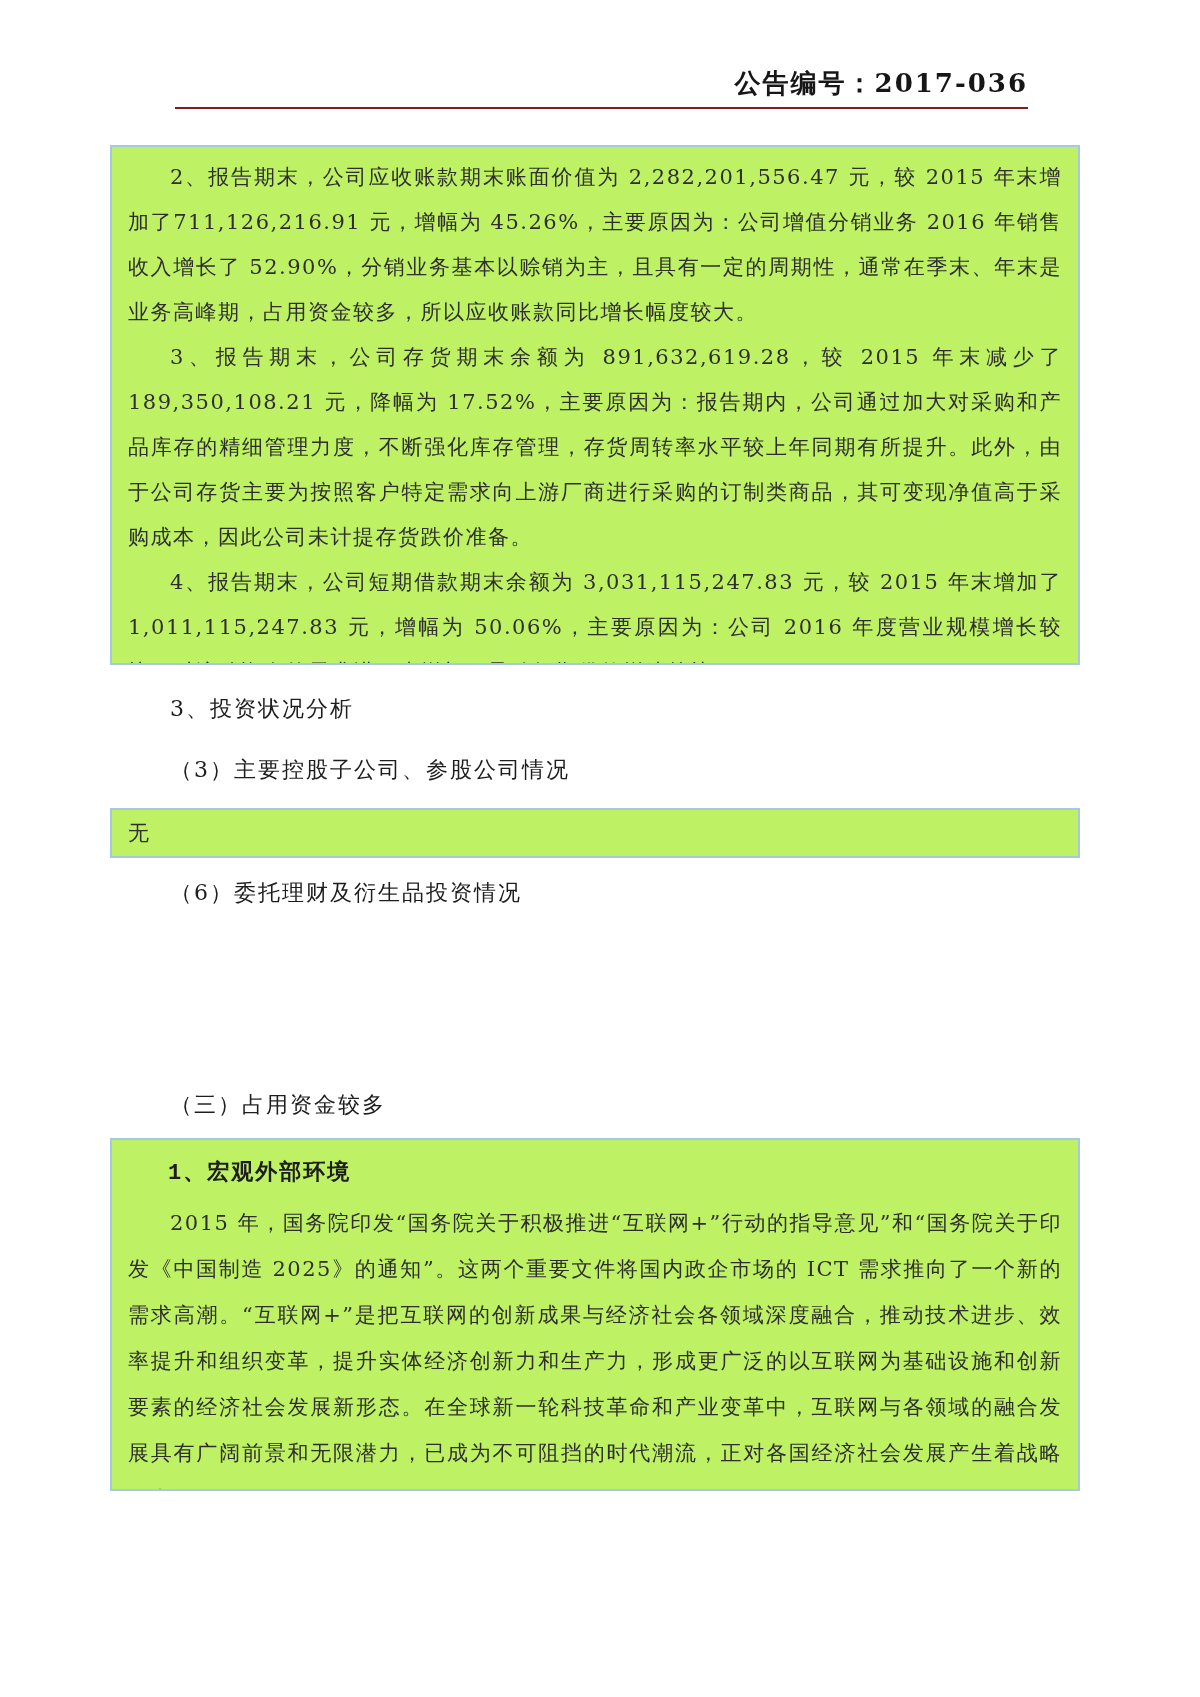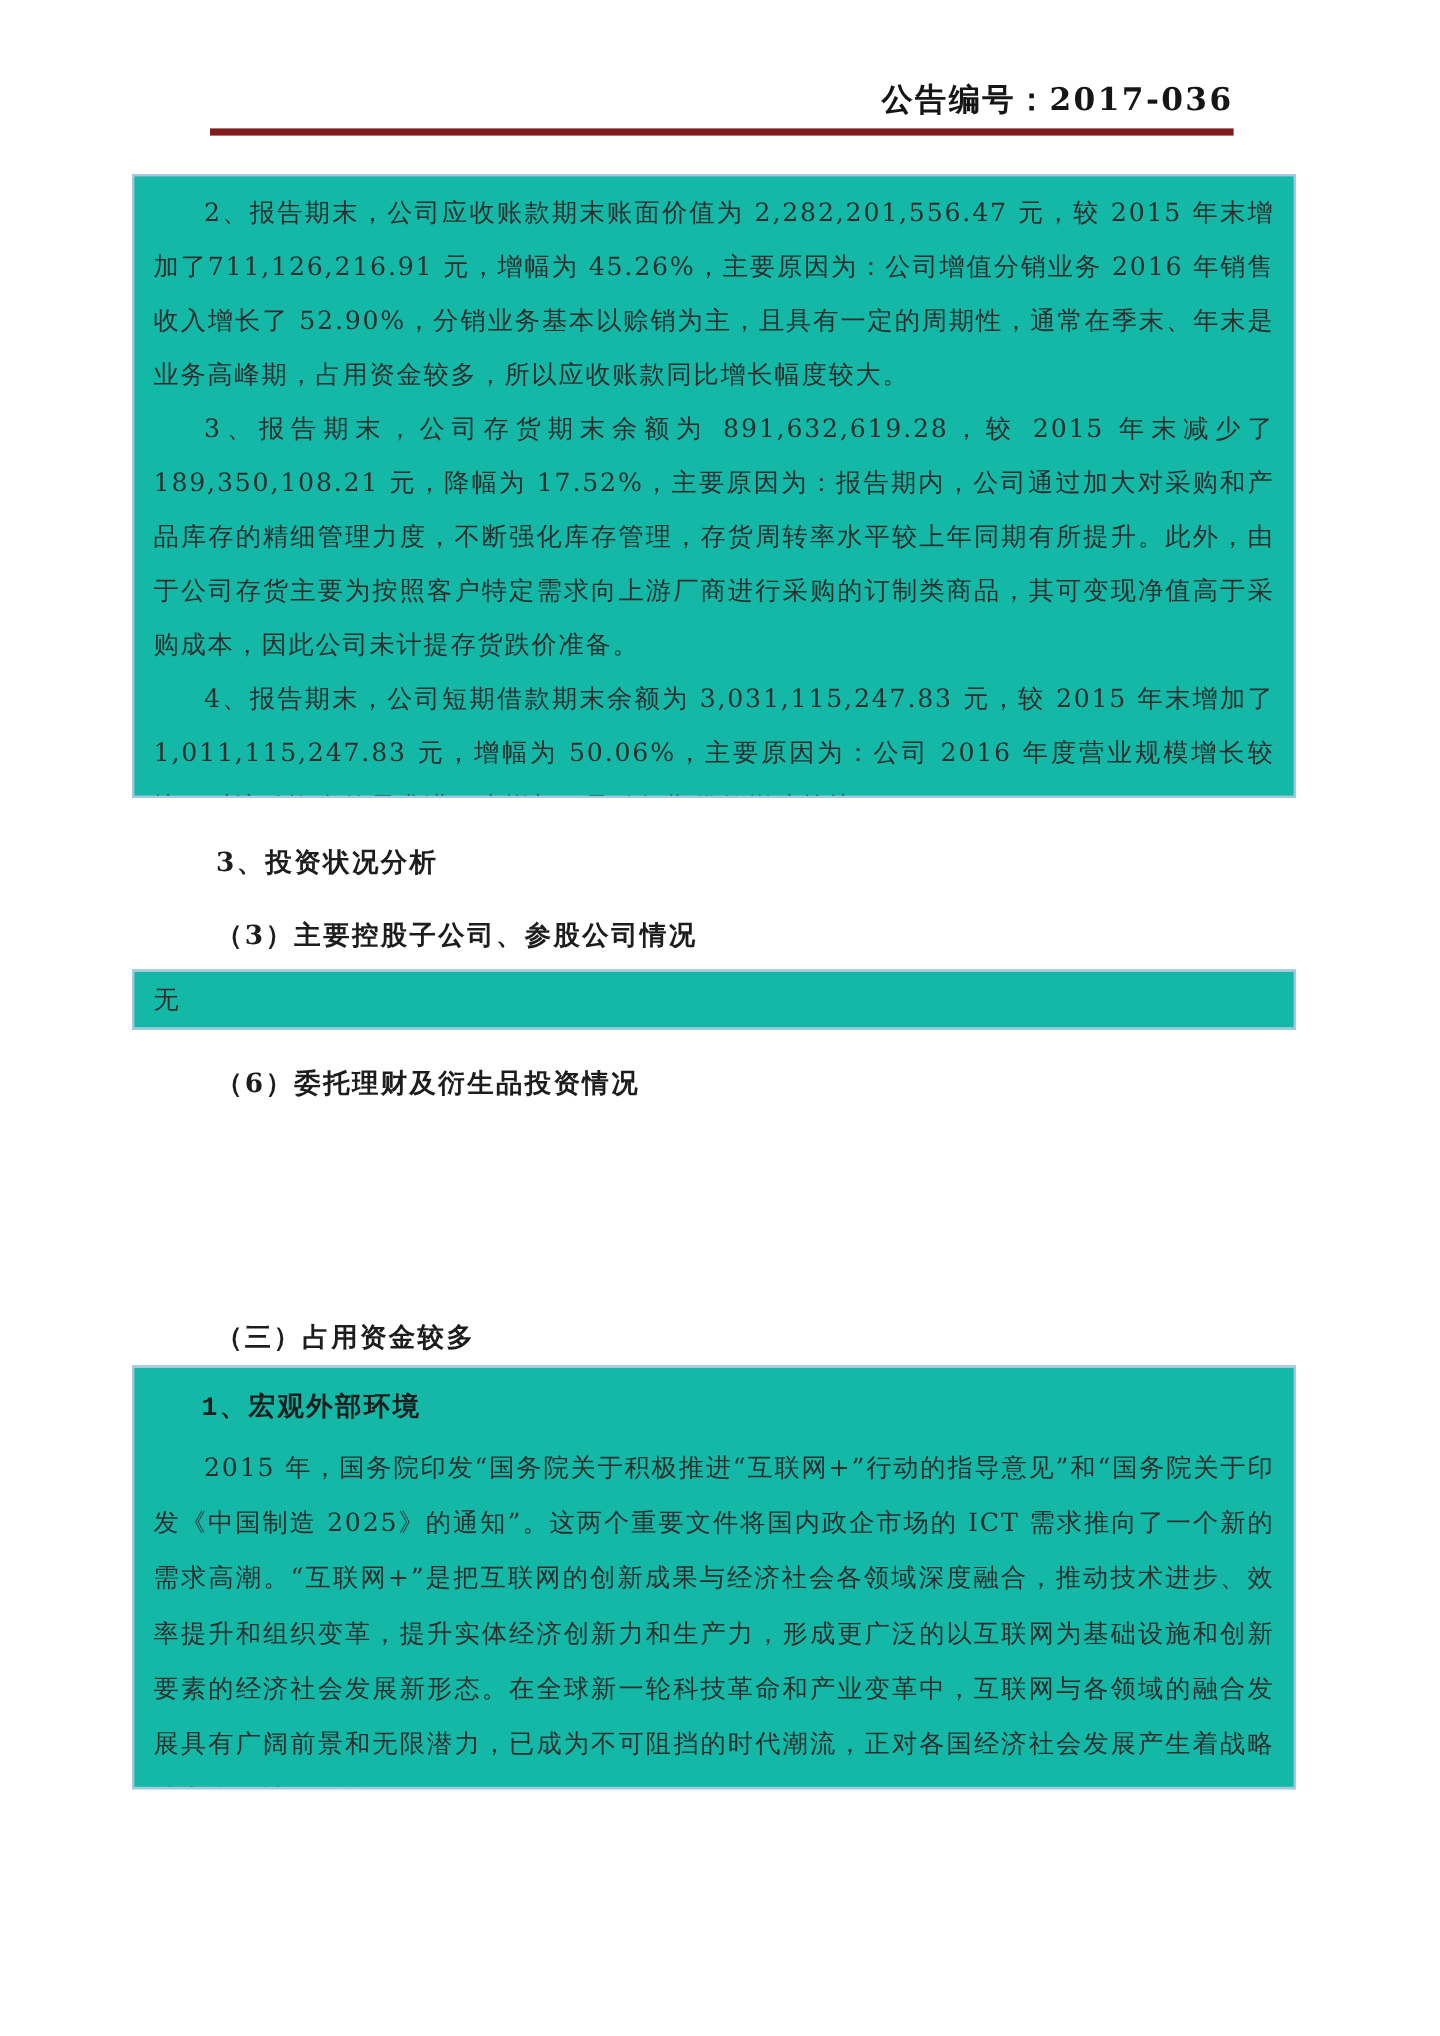--- a/index.html
+++ b/index.html
@@ -17,32 +17,32 @@
   .header {
     position: absolute;
     top: 66px;
     left: 175px;
     width: 853px;
     text-align: right;
     font-size: 26px;
     font-weight: bold;
     letter-spacing: 2px;
     color: #161616;
-    border-bottom: 6px solid #7f1d1d;
+    border-bottom: 2px solid #7f1d1d;
     padding-bottom: 6px;
   }
 
   
   .box {
     position: absolute;
     left: 110px;
     width: 970px;
     box-sizing: border-box;
     border: 2px solid #a6c8e2;
-    background: #14b8a6;
+    background: #bef264;
     padding: 0 16px;
     overflow: hidden;
   }
   .box p {
     margin: 0;
     font-size: 21px;
     line-height: 45px;
     letter-spacing: 1.5px;
     text-align: justify;
     text-indent: 2em;
@@ -54,23 +54,23 @@
   .box-none p { text-indent: 0; line-height: 46px; }
   .box-wealth { top: 923px; height: 155px; padding-top: 5px; line-height: 48px; }
   .box-wealth p { line-height: 48px; }
   .box-macro { top: 1138px; height: 353px; padding-top: 14px; }
   .box-macro p { line-height: 46px; }
 
   
   .hd {
     position: absolute;
     left: 170px;
-    margin: 10px;
+    margin: 0;
     font-size: 22px;
-    font-weight: bold;
+    font-weight: normal;
     letter-spacing: 2px;
     color: #1d1d1d;
   }
   .hd-investment { top: 694px; }
   .hd-sub1 { top: 755px; }
   .hd-sub2 { top: 878px; }
   .hd-external { top: 1090px; }
 
   
   .box-macro h4 {

